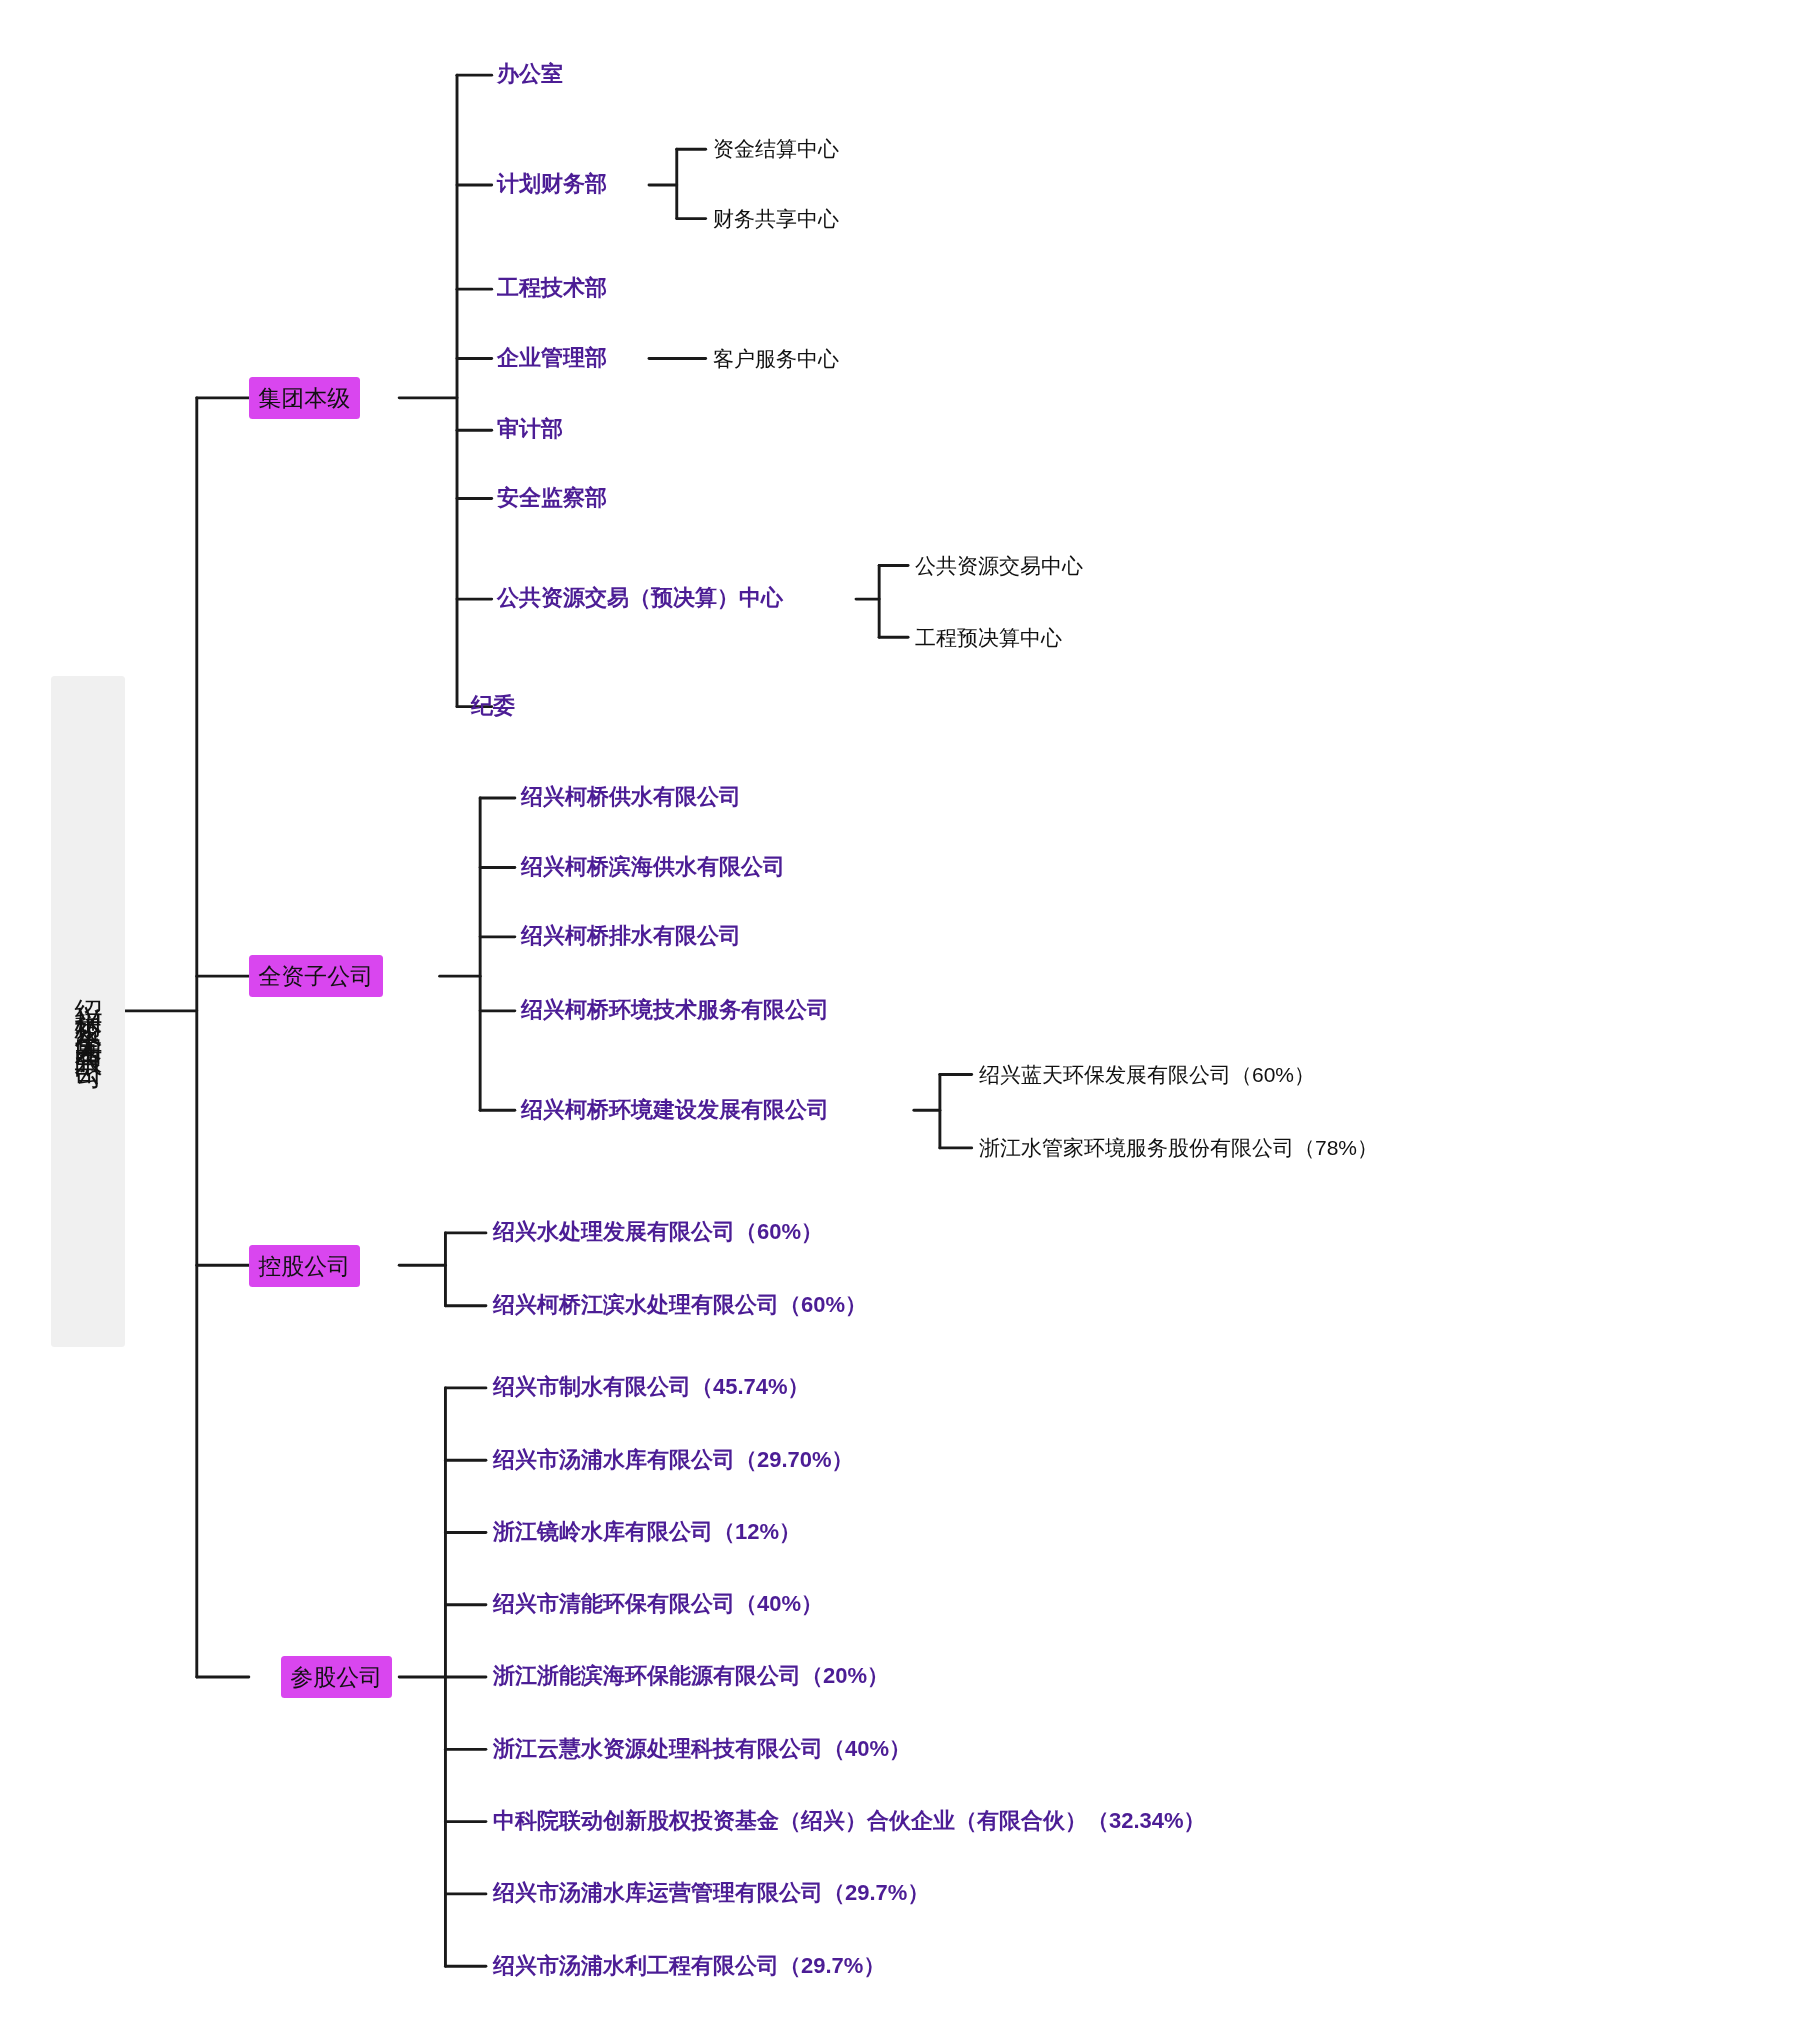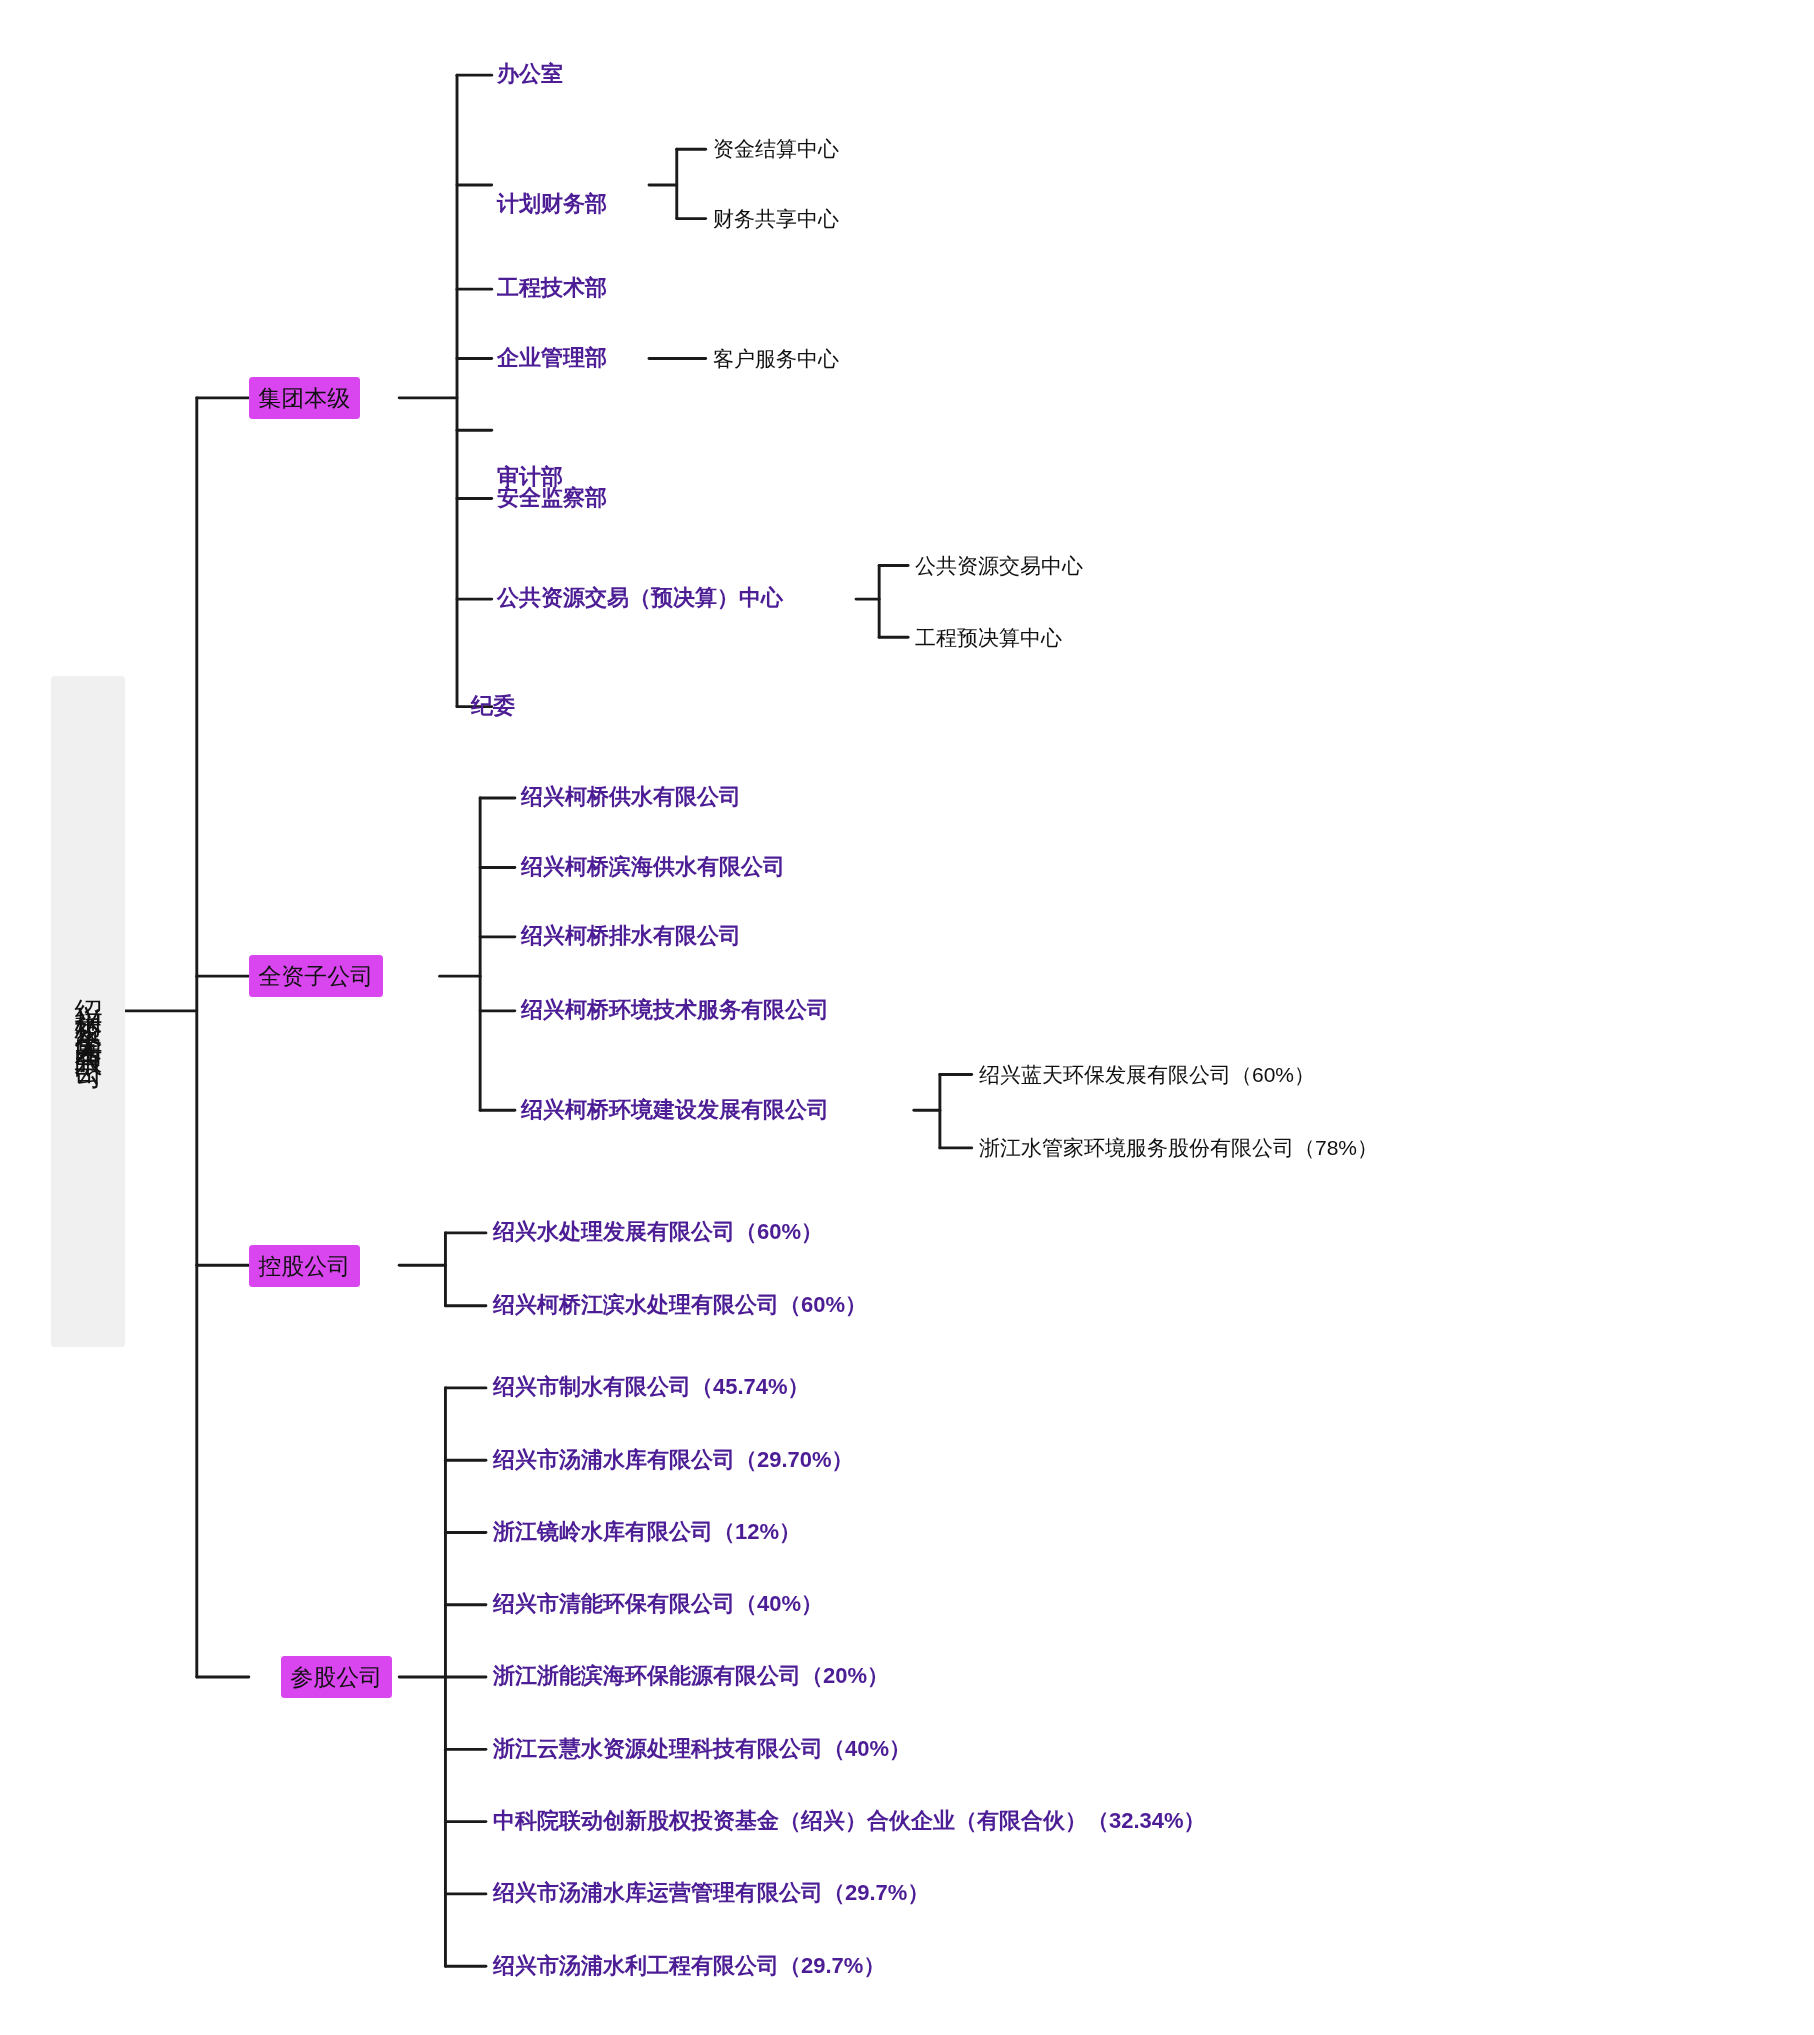--- a/index.html
+++ b/index.html
@@ -163,24 +163,24 @@
     <span>全资子公司</span>
   </div>
   <div class="node cat-node" style="left:249px; top:1245px;">
     <span>控股公司</span>
   </div>
   <div class="node cat-node" style="left:249px; top:1656px;margin-left:32px;">
     <span>参股公司</span>
   </div>
 
   <div class="node dept-node" style="left:497px; top:61px;">办公室</div>
-  <div class="node dept-node" style="left:497px; top:171px;margin-top:20px;">计划财务部</div>
+  <div class="node dept-node" style="left:497px; top:171px;">计划财务部</div>
   <div class="node dept-node" style="left:497px; top:275px;">工程技术部</div>
   <div class="node dept-node" style="left:497px; top:345px;">企业管理部</div>
-  <div class="node dept-node" style="left:497px; top:416px;margin-top:48px;">审计部</div>
+  <div class="node dept-node" style="left:497px; top:416px;">审计部</div>
   <div class="node dept-node" style="left:497px; top:485px;">安全监察部</div>
   <div class="node dept-node" style="left:497px; top:585px;">公共资源交易（预决算）中心</div>
   <div class="node dept-node" style="left:471px; top:693px;font-family:Liberation Serif, serif;">纪委</div>
 
   <div class="node sub-node" style="left:713px; top:136px;">资金结算中心</div>
   <div class="node sub-node" style="left:713px; top:206px;">财务共享中心</div>
   <div class="node sub-node" style="left:713px; top:346px;">客户服务中心</div>
   <div class="node sub-node" style="left:915px; top:553px;">公共资源交易中心</div>
   <div class="node sub-node" style="left:915px; top:625px;">工程预决算中心</div>
 

